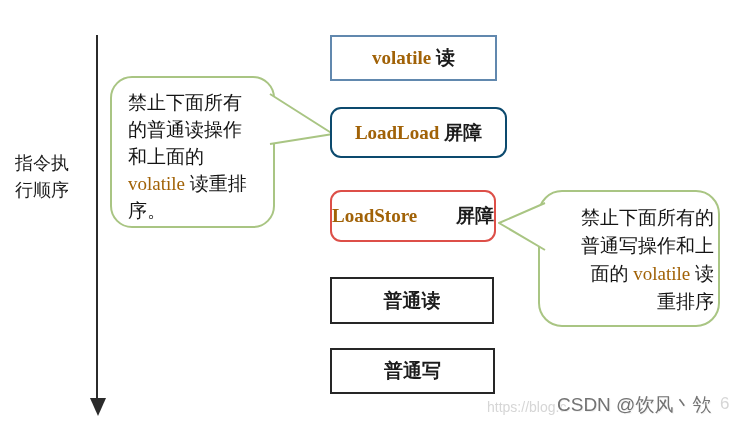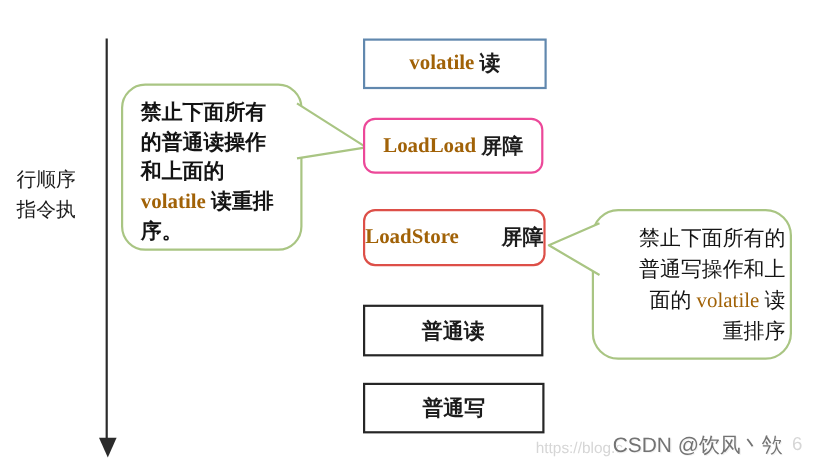--- a/index.html
+++ b/index.html
@@ -32,50 +32,50 @@
   }
 
   
   .box {
     display: flex; align-items: center; justify-content: center;
     background: #ffffff; font-size: 19px; font-weight: 700;
     color: #1c1c1c; white-space: pre; box-sizing: border-box;
   }
   .box .latin, .callout .latin { color: #a16207; }
   .box-blue   { left: 330px; top: 35px;  width: 167px; height: 46px; border: 2px solid #6188ae; }
-  .box-red-1  { left: 330px; top: 107px; width: 164px; height: 51px; border: 2px solid #ec4899; border-radius: 11px; }
+  .box-red-1  { left: 330px; top: 107px; width: 177px; height: 51px; border: 2px solid #0c4a6e; border-radius: 11px; }
   .box-red-2  { left: 330px; top: 190px; width: 166px; height: 52px; border: 2px solid #dd4f48; border-radius: 11px; justify-content: space-between; }
   .box-plain-1{ left: 330px; top: 277px; width: 164px; height: 47px; border: 2px solid #262626; text-align: center; }
   .box-plain-2{ left: 330px; top: 348px; width: 165px; height: 46px; border: 2px solid #262626; }
 
   
   .callout {
     background: #ffffff; border: 2px solid #a9c583;
     box-sizing: border-box; font-size: 19px; color: #141414;
   }
   .callout span { white-space: pre-line; }
-  .callout-left  { left: 110px; top: 76px;  width: 165px; height: 152px; border-radius: 22px; padding: 11px 4px 0 16px; line-height: 27px; font-weight: bold; }
+  .callout-left  { left: 110px; top: 76px;  width: 165px; height: 152px; border-radius: 22px; padding: 11px 4px 0 16px; line-height: 27px; }
   .callout-right { left: 538px; top: 190px; width: 182px; height: 137px; border-radius: 24px; padding: 12px 4px 0 16px; line-height: 28px; text-align: right; }
   .tail-left  { left: 266px; top: 88px;  width: 72px; height: 62px; }
   .tail-right { left: 495px; top: 198px; width: 54px; height: 56px; }
 
   
   .wm { font-family: "Liberation Sans", "DejaVu Sans", sans-serif; white-space: pre; }
   .wm-url   { left: 487px; top: 399px; font-size: 14px; color: #d6d6d6; }
   .wm-handle{ left: 557px; top: 392px; font-size: 19px; color: #737373; text-shadow: 1px 1px 0 #f2f2f2; }
   .wm-trail { left: 720px; top: 394px; font-size: 17px; color: #d6d6d6; }
 </style>
 </head>
 <body>
 
 <div class="canvas">
 
   <div class="abs axis-label">
+    <div>指令执</div>
     <div>行顺序</div>
-    <div>指令执</div>
   </div>
   <div class="abs arrow-line"></div>
   <div class="abs arrow-head"></div>
 
   <div class="abs callout callout-left">
     <span>禁止下面所有
 的普通读操作
 和上面的
 </span><span class="latin">volatile</span><span> 读重排
 序。</span>

